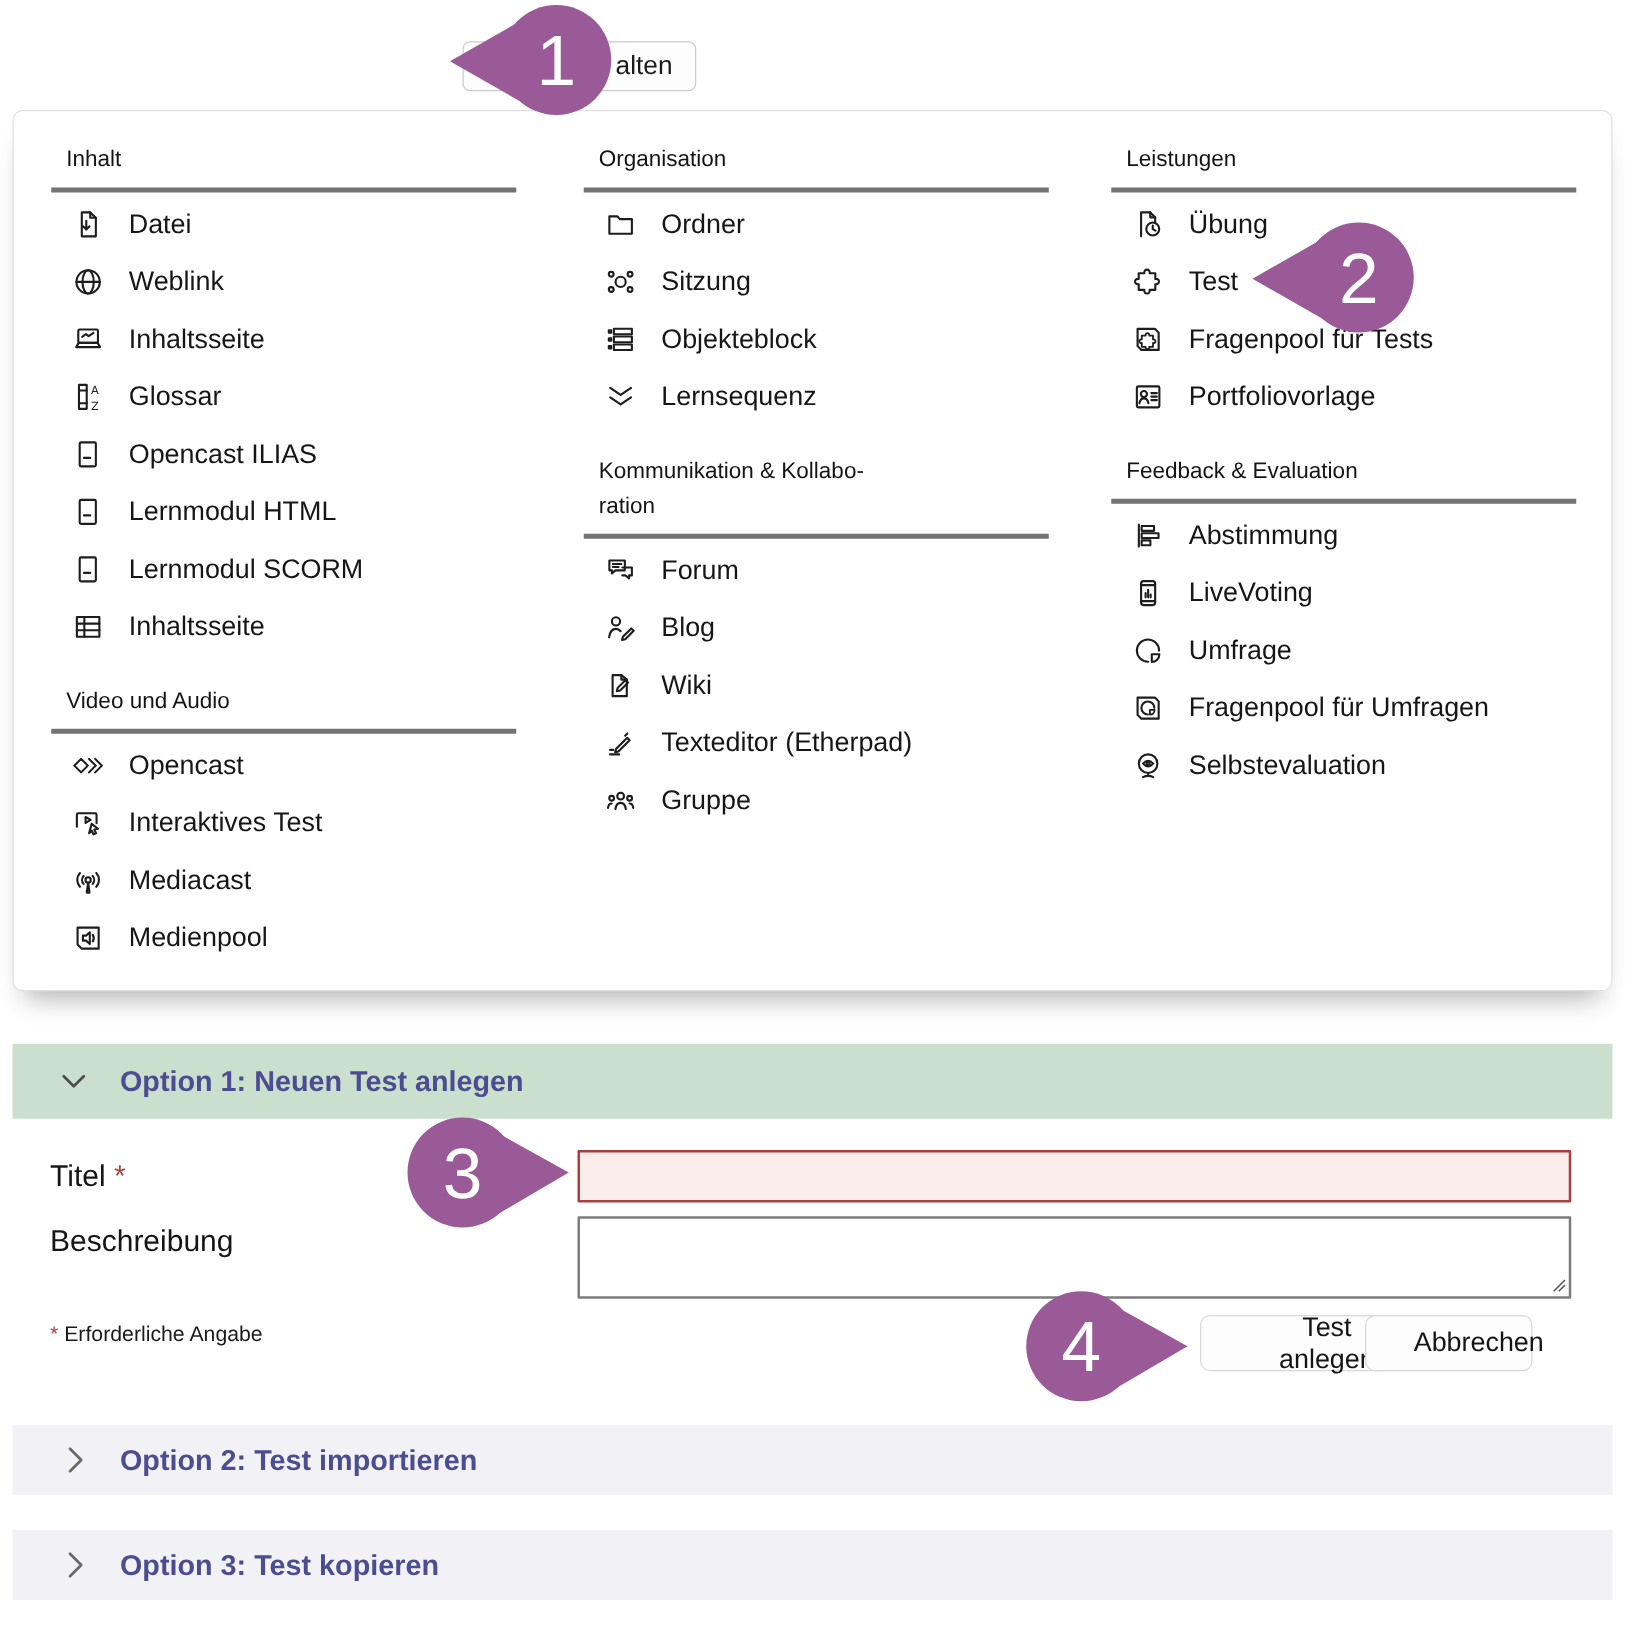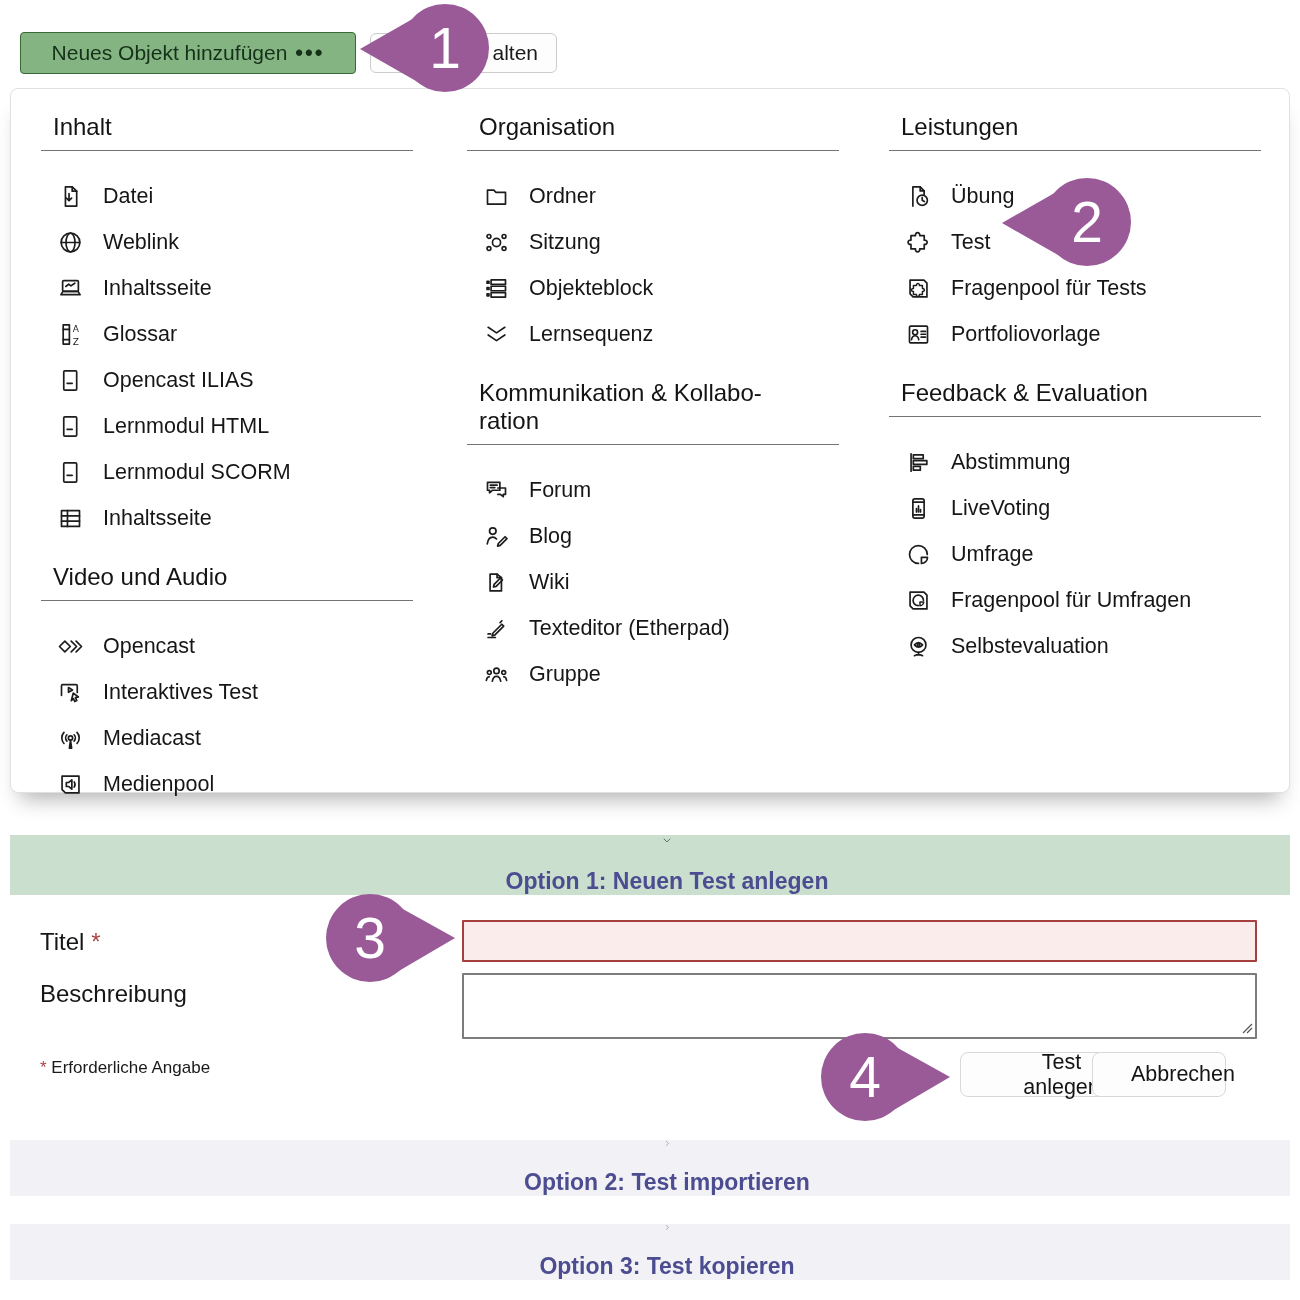--- a/index.html
+++ b/index.html
@@ -24,37 +24,37 @@
 
   
   .panel {
     position:absolute; left:10px; top:88px; width:1280px; height:705px;
     background:#fff; border:1px solid #e0e0e0; border-radius:8px;
     box-shadow:0 16px 20px -10px rgba(0,0,0,.30);
   }
   .col { position:absolute; top:24px; width:372px; }
   .col0 { left:30px; } .col1 { left:456px; } .col2 { left:878px; }
   .section-title {
-    font-size:24px; font-weight:normal; color:#141414; white-space:pre-line;
-    padding:0 0 9px 12px; border-bottom:1px solid #737373; margin-bottom:22px;
+    font-size:18px; font-weight:normal; color:#141414; white-space:pre-line;
+    padding:0 0 9px 12px; border-bottom:4px solid #737373; margin-bottom:2px;
     line-height:28px;
   }
   .section + .section .section-title { margin-top:22px; }
   .menu-row { display:flex; align-items:center; gap:19px; height:46px; padding-left:16px; cursor:pointer; }
   .menu-row .icn { width:27px; height:27px; flex:0 0 27px; display:flex; align-items:center; justify-content:center; }
   .menu-row .lbl { font-size:21.5px; color:#161616; }
 
   
   .callout { position:absolute; width:140px; height:97px; pointer-events:none; }
   .callout text { font-size:57px; fill:#ffffff; font-family:"Liberation Sans","DejaVu Sans",sans-serif; }
 
   
   .opt-bar {
     position:absolute; left:10px; width:1280px; display:flex; align-items:center; gap:22px;
-    padding-left:34px; cursor:pointer;flex-direction:column;
+    padding-left:34px; cursor:pointer;
   }
   .opt-bar .opt-title { font-size:23px; font-weight:bold; color:#4c4c91; }
   .opt1 { top:835px; height:60px; background:#cadfce; }
   .opt2 { top:1140px; height:56px; background:#f2f2f6; }
   .opt3 { top:1224px; height:56px; background:#f2f2f6; }
 
   .fld-label { position:absolute; left:40px; font-size:24px; color:#161616; }
   .req-star { color:#a94442; }
   .title-input {
     position:absolute; left:462px; top:920px; width:795px; height:42px;
@@ -75,24 +75,20 @@
     display:flex; align-items:center; justify-content:center; cursor:pointer;padding-left:48px;
   }
   .btn-submit { left:960px; width:155px; }
   .btn-cancel { left:1092px; width:134px; }
 </style>
 </head>
 <body>
 
 <div class="page">
 
-  <button class="btn-primary">
-    <span>Neues Objekt hinzufügen</span>
-    <span class="dots">•••</span>
-  </button>
   <button class="btn-ghost-partial">
     <span>alten</span>
   </button>
 
   <div class="panel">
     <div class="col col0">
         <div class="section">
           <div class="section-title">Inhalt</div>
           <div class="menu-row">
             <span class="icn">

